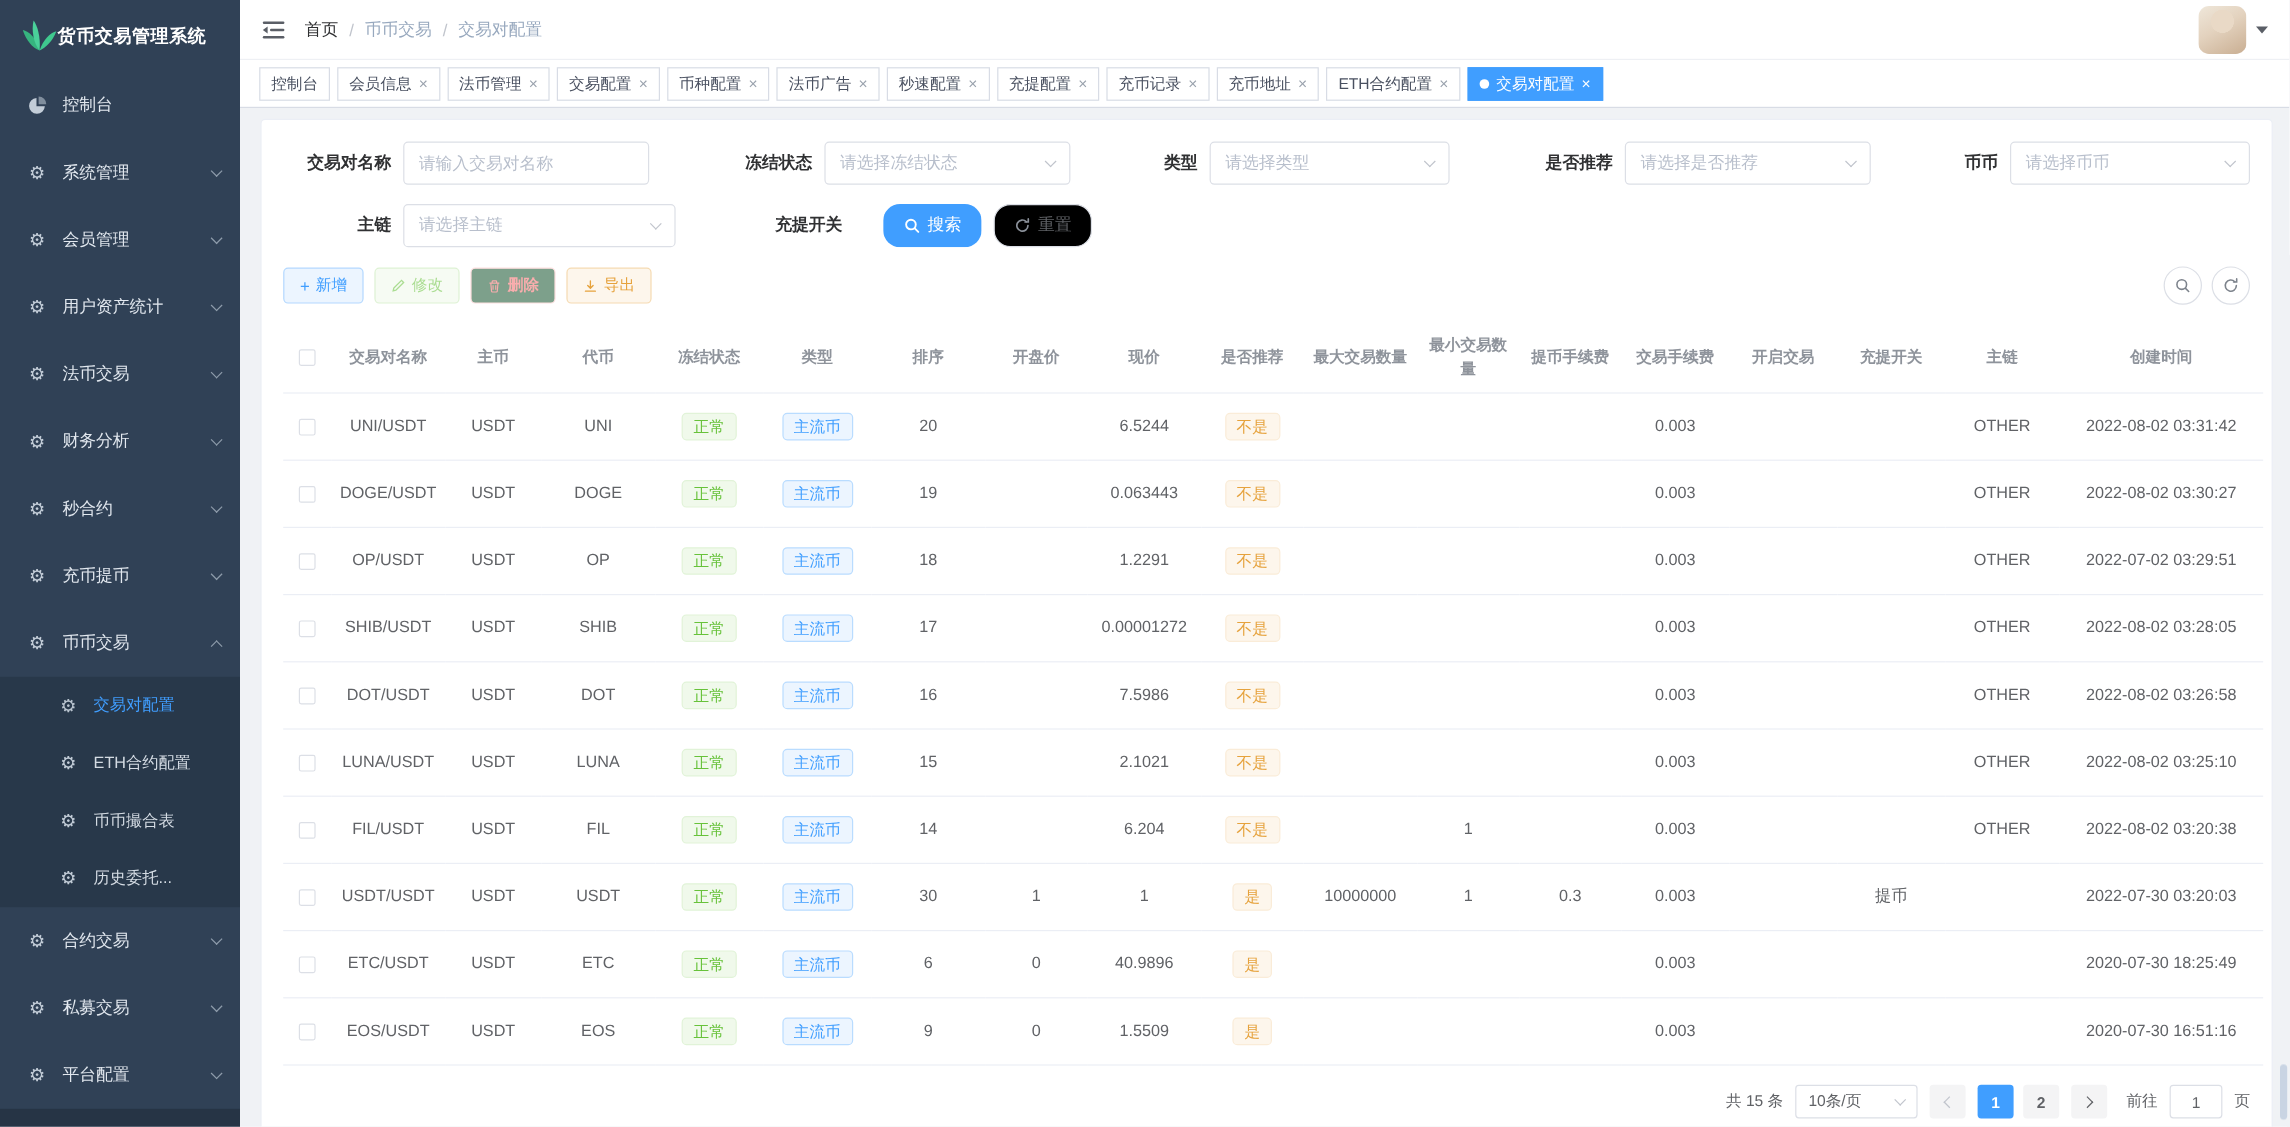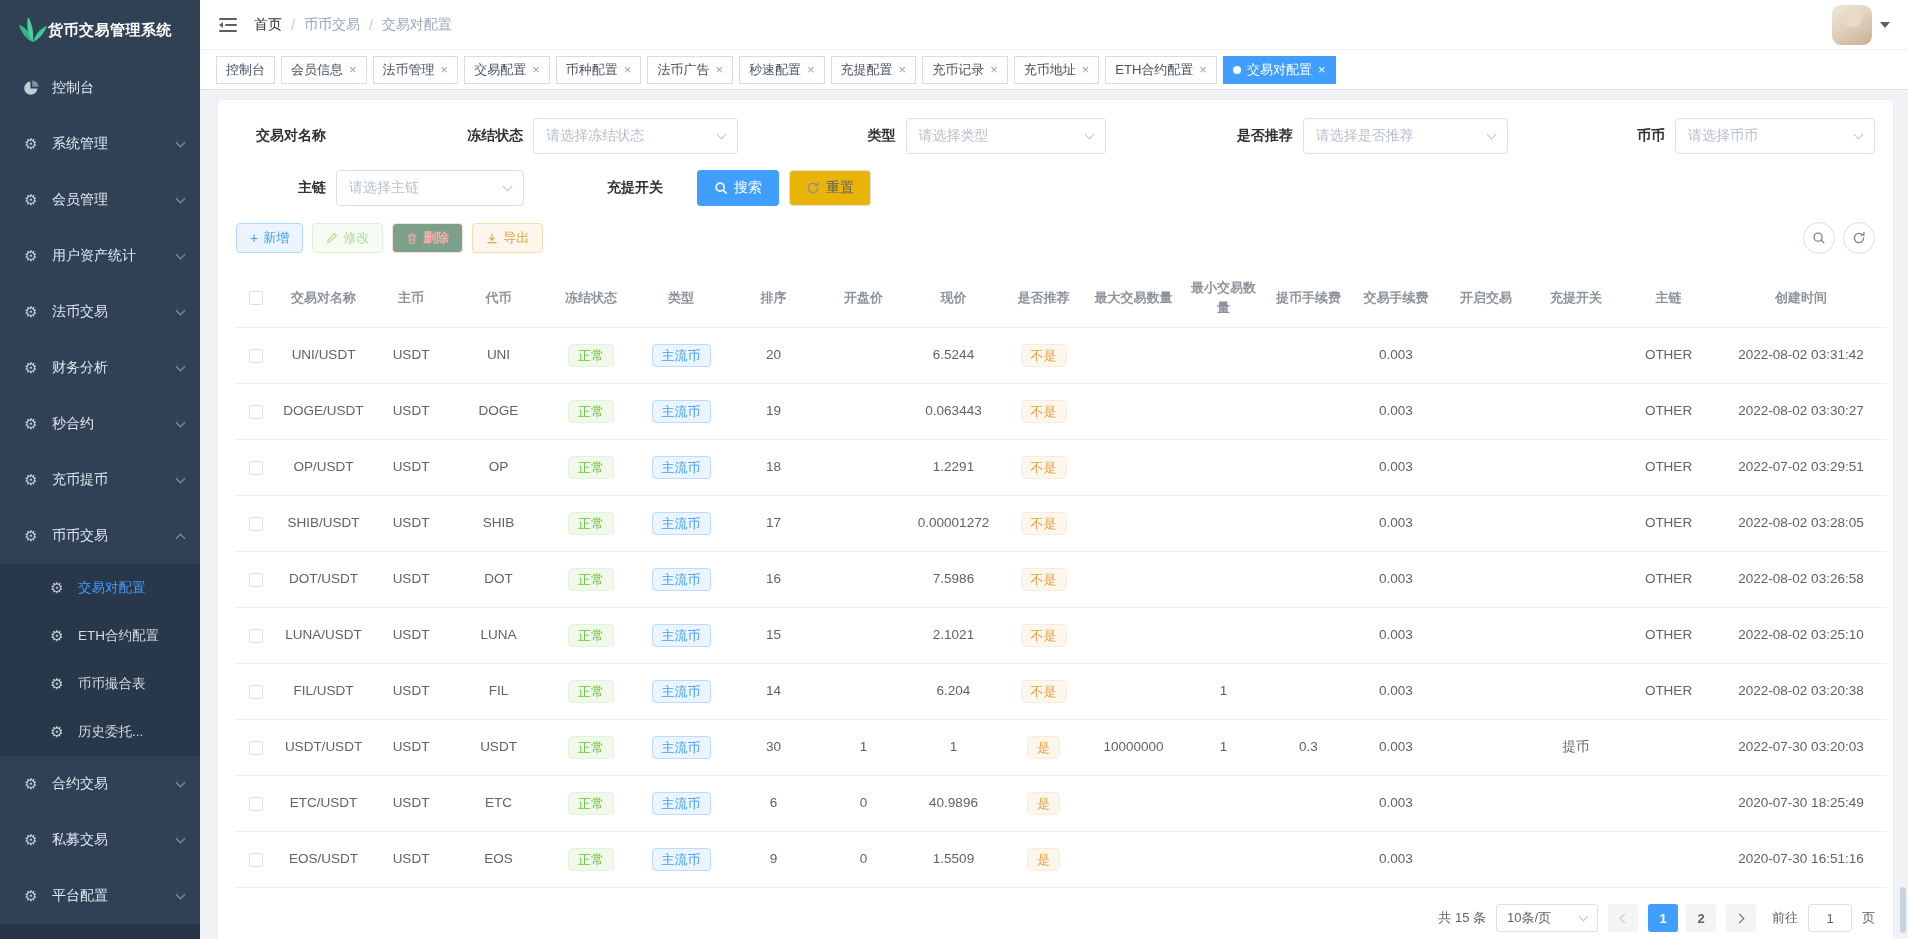--- a/index.html
+++ b/index.html
@@ -52,23 +52,23 @@
   .filter-row.r1 { justify-content:space-between; }
   .fgroup { display:flex; align-items:center; }
   .flabel { font-weight:700; color:#303133; text-align:right; margin-right:10px; white-space:nowrap; font-size:14px; }
   .fcontrol { height:36px; border:1px solid #dcdfe6; border-radius:4px; background:#fff; display:flex; align-items:center; padding:0 12px; color:#b8bfcc; font-size:14px; }
   input.fcontrol { outline:none; width:100%; }
   input.fcontrol::placeholder { color:#b8bfcc; }
   .fselect { justify-content:space-between; cursor:pointer; }
   .fselect .ph { white-space:nowrap; overflow:hidden; }
   .sel-caret { width:7px; height:7px; border-right:1.5px solid #c0c4cc; border-bottom:1.5px solid #c0c4cc; transform:rotate(45deg); margin-top:-3px; flex-shrink:0; margin-left:8px; }
 
-  .btn { height:36px; border-radius:4px; display:inline-flex; align-items:center; justify-content:center; gap:6px; font-size:14px; cursor:pointer; border:1px solid transparent; padding:0 16px; }
+  .btn { height:36px; border-radius:14px; display:inline-flex; align-items:center; justify-content:center; gap:6px; font-size:14px; cursor:pointer; border:1px solid transparent; padding:0 16px; }
   .btn-primary { background:#409eff; color:#fff; }
-  .btn-plainwhite { background:#eab308; border-color:#dcdfe6; color:#606266; }
+  .btn-plainwhite { background:#000000; border-color:#dcdfe6; color:#606266; }
 
   
   .toolbar { display:flex; align-items:center; margin:6px 0 14px; }
   .tbtn { height:30px; padding:0 13px; border-radius:4px; font-size:13px; display:inline-flex; align-items:center; gap:5px; cursor:pointer; margin-right:9px; border:1px solid; }
   .tbtn-add    { color:#409eff; background:#ecf5ff; border-color:#b3d8ff; }
   .tbtn-edit   { color:#67c23a; background:#f0f9eb; border-color:#c2e7b0; opacity:.55; }
   .tbtn-del    { color:#f56c6c; background:#14532d; border-color:#fbc4c4; opacity:.55;font-weight:bold; }
   .tbtn-export { color:#e6a23c; background:#fdf6ec; border-color:#f5dab1; }
   .toolbar-right { margin-left:auto; display:flex; gap:8px; }
   .circle-btn { width:32px; height:32px; border-radius:50%; border:1px solid #dcdfe6; background:#fff; display:inline-flex; align-items:center; justify-content:center; color:#7d838c; cursor:pointer; }
@@ -274,20 +274,21 @@
         <span class="tab-close">×</span>
       </span>
     </div>
 
   <div class="content">
     <div class="card">
 
       <div class="filter-row r1" id="filter-row1">
           <div class="fgroup">
             <label class="flabel" style="width: 90px;">交易对名称</label>
+            <input class="fcontrol" placeholder="请输入交易对名称" style="width: 205px;">
           </div>
           <div class="fgroup">
             <label class="flabel" style="width: 78px;">冻结状态</label>
             <div class="fcontrol fselect" style="width: 205px;">
               <span class="ph">请选择冻结状态</span>
               <span class="sel-caret"></span>
             </div>
           </div>
           <div class="fgroup">
             <label class="flabel" style="width: 48px;">类型</label>
@@ -309,21 +310,21 @@
               <span class="ph">请选择币币</span>
               <span class="sel-caret"></span>
             </div>
           </div>
         </div>
 
       <div class="filter-row" id="filter-row2">
 
         <div class="fgroup">
             <label class="flabel" style="width: 90px;">主链</label>
-            <div class="fcontrol fselect" style="width: 188px; text-align: center;">
+            <div class="fcontrol fselect" style="width: 227px; text-align: center;">
               <span class="ph">请选择主链</span>
               <span class="sel-caret"></span>
             </div>
           </div>
           <div class="fgroup" style="margin-left: 61px;">
             <label class="flabel" style="width: 78px;">充提开关</label>
           </div>
           <button class="btn btn-primary" style="margin-left:24px;">
           <span>
             <svg width="14" height="14" viewBox="0 0 16 16" fill="none" stroke="#fff" stroke-width="1.8" stroke-linecap="round">

